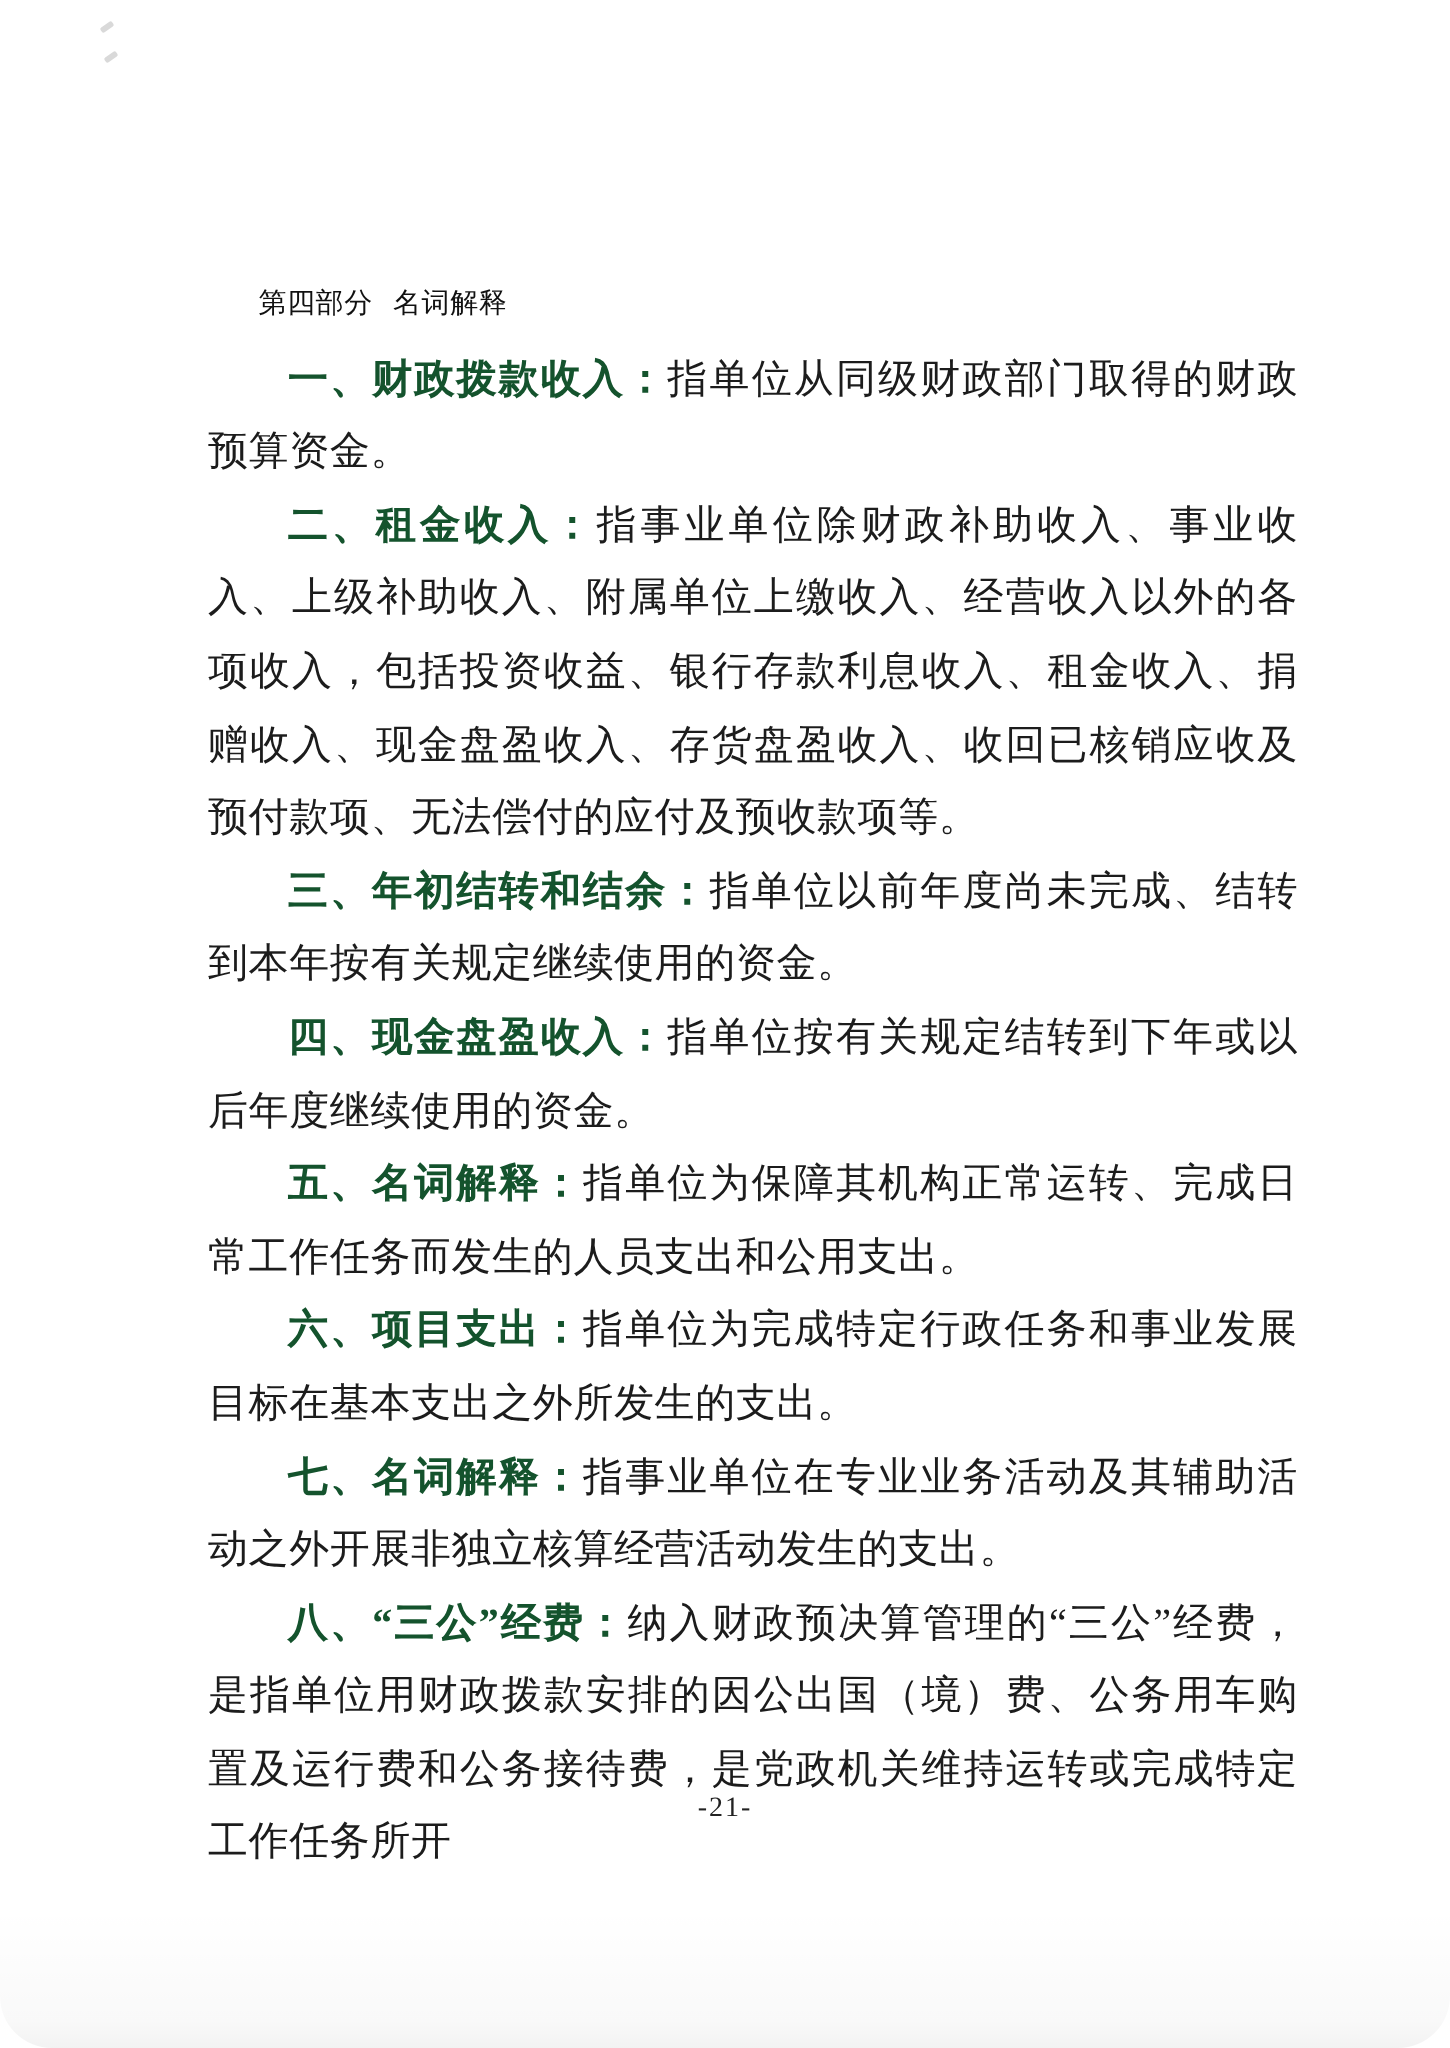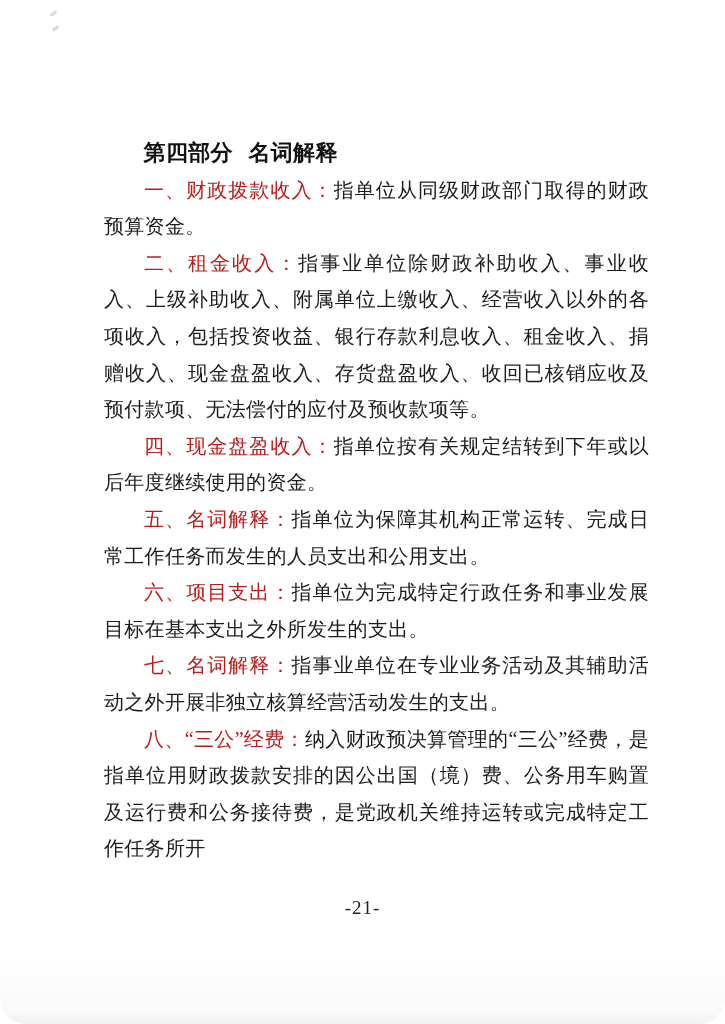--- a/index.html
+++ b/index.html
@@ -46,62 +46,63 @@
   .content {
     position: absolute;
     left: 104px;
     top: 135px;
     width: 545px;
     font-size: 20px;
     line-height: 36.6px;
     letter-spacing: 0.3px;
   }
   .doc-title {
-    font-weight: bold;
+    font-weight: normal;
     color: #111;
     text-indent: 1.8em;
     word-spacing: 0.45em;
     margin: 0;
-    font-size: 22px;
+    font-size: 14px;
   }
   .para {
     margin: 0;
     text-align: justify;
     text-indent: 2em;
   }
   .para b {
-    font-weight: normal;
-    color: #b91c1c;
+    font-weight: bold;
+    color: #14532d;
   }
   .page-number {
     position: absolute;
     left: 0;
     right: 0;
     top: 897px;
     text-align: center;
-    font-size: 19px;
+    font-size: 14px;
     letter-spacing: 1px;
     color: #222;
   }
 </style>
 </head>
 <body>
 
 <div class="page">
 
   <span class="speck s1"></span>
   <span class="speck s2"></span>
 
   <div class="content">
     <p class="doc-title">第四部分 名词解释</p>
     <div>
   <p class="para"><b>一、财政拨款收入：</b><span>指单位从同级财政部门取得的财政预算资金。</span></p>
 
   <p class="para"><b>二、租金收入：</b><span>指事业单位除财政补助收入、事业收入、上级补助收入、附属单位上缴收入、经营收入以外的各项收入，包括投资收益、银行存款利息收入、租金收入、捐赠收入、现金盘盈收入、存货盘盈收入、收回已核销应收及预付款项、无法偿付的应付及预收款项等。</span></p>
 
+  <p class="para"><b>三、年初结转和结余：</b><span>指单位以前年度尚未完成、结转到本年按有关规定继续使用的资金。</span></p>
 
   <p class="para"><b>四、现金盘盈收入：</b><span>指单位按有关规定结转到下年或以后年度继续使用的资金。</span></p>
 
   <p class="para"><b>五、名词解释：</b><span>指单位为保障其机构正常运转、完成日常工作任务而发生的人员支出和公用支出。</span></p>
 
   <p class="para"><b>六、项目支出：</b><span>指单位为完成特定行政任务和事业发展目标在基本支出之外所发生的支出。</span></p>
 
   <p class="para"><b>七、名词解释：</b><span>指事业单位在专业业务活动及其辅助活动之外开展非独立核算经营活动发生的支出。</span></p>
 
   <p class="para"><b>八、“三公”经费：</b><span>纳入财政预决算管理的“三公”经费，是指单位用财政拨款安排的因公出国（境）费、公务用车购置及运行费和公务接待费，是党政机关维持运转或完成特定工作任务所开</span></p>

